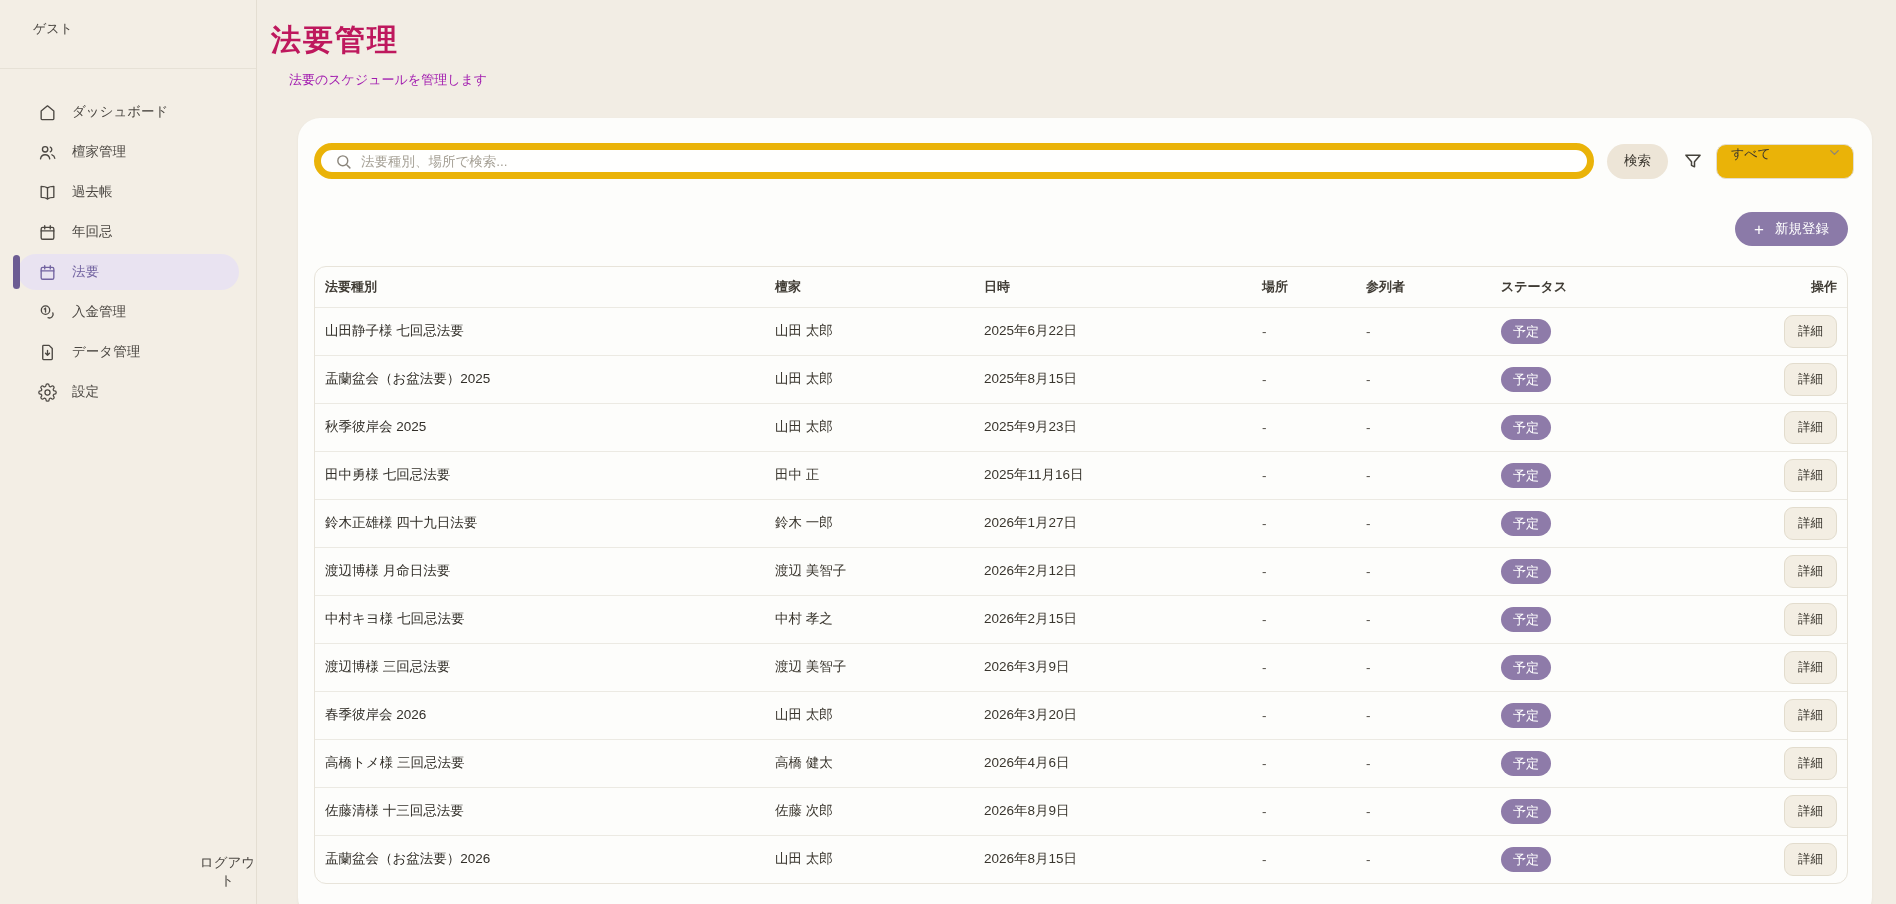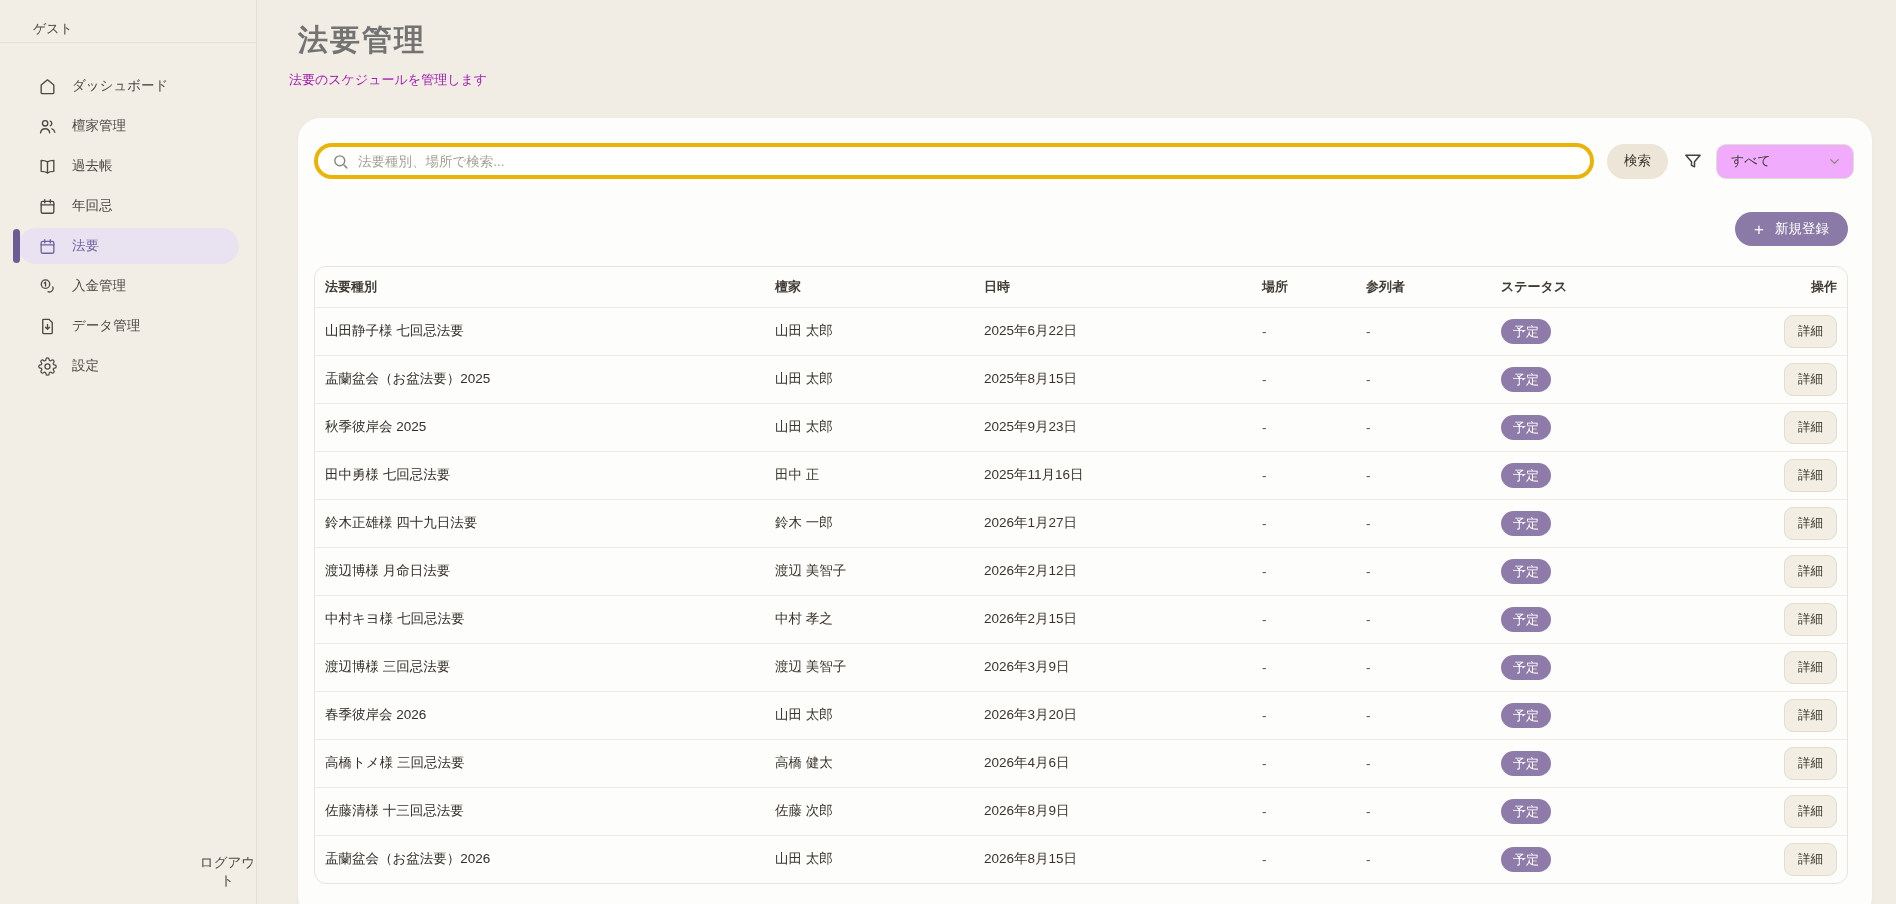--- a/index.html
+++ b/index.html
@@ -10,21 +10,21 @@
     font-family:"Liberation Sans","DejaVu Sans",sans-serif;
     color:#33302a;
   }
   
   .sidebar {
     position:absolute; left:0; top:0; width:257px; height:904px;
     background:#f3eee5;
     border-right:1px solid #e4ded2;
   }
   .guest-label {
-    padding:20px 0 4px 33px; font-size:13px; color:#4b4742;
+    padding:20px 0 30px 33px; font-size:13px; color:#4b4742;
     border-bottom:1px solid #e6e1d6;
   }
   .nav { margin-top:25px; display:flex; flex-direction:column; gap:4px; }
   .nav-item {
     position:relative; display:flex; align-items:center; gap:15px;
     height:36px; margin:0 17px 0 18px; padding-left:20px;
     border-radius:18px; font-size:13.5px; color:#4b4742; cursor:pointer;
   }
   .nav-item.active { background:#e9e3f1; color:#7263a0;align-items:center; }
   .nav-item.active::before {
@@ -35,54 +35,54 @@
   .nav-icon svg { width:19px; height:19px; display:block; }
   .logout-btn {
     position:absolute; left:152px; bottom:14px;
     font-size:13.5px; color:#4b4742; cursor:pointer; background:none; border:none;
     font-family:inherit;
     margin-left:47px;
   }
   
   .main { position:absolute; left:257px; top:0; width:1639px; height:904px; }
   .page-title {
-    margin:20px 0 0 41px;
+    margin:20px 0 0 14px;
     font-family:"Liberation Serif","DejaVu Serif",serif;
-    font-size:30px; font-weight:600; color:#737373; letter-spacing:2px;
+    font-size:30px; font-weight:600; color:#be185d; letter-spacing:2px;
   }
   .page-subtitle { margin:10px 0 0 32px; font-size:13px; color:#a21caf; }
   .card {
     position:absolute; left:41px; top:118px; width:1574px; height:801px;
     background:#fdfdfb; border-radius:22px;
     box-shadow:0 1px 3px rgba(60,50,30,.05);
     padding:25px 24px 24px 16px;
   }
   .toolbar-row { display:flex; align-items:center; }
   .search-box {
     flex:none; width:1280px; height:36px;
-    border:4px solid #eab308; border-radius:18px; background:#fffffe;
+    border:7px solid #eab308; border-radius:18px; background:#fffffe;
     display:flex; align-items:center; gap:9px; padding:0 14px;
   }
   .search-box svg { width:17px; height:17px; flex:none; }
   .search-input {
     flex:1; border:none; outline:none; background:transparent;
     font-size:13.5px; color:#33302a; font-family:inherit;
   }
   .search-input::placeholder { color:#a5a095; }
   .search-btn {
     margin-left:13px; flex:none; width:61px; height:35px; border:none;
     border-radius:18px; background:#ede5d7; font-size:13.5px; font-weight:500;
     color:#3a362e; cursor:pointer; font-family:inherit;
   }
   .funnel-icon { margin-left:15px; flex:none; width:20px; height:20px; color:#45423b; }
   .funnel-icon svg { width:20px; height:20px; display:block; }
   .filter-select {
     margin-left:13px; flex:none; width:138px; height:35px;
-    border:1px solid #e3ded2; border-radius:10px; background:#f0abfc;
-    display:flex; align-items:center; justify-content:space-between;
+    border:1px solid #e3ded2; border-radius:10px; background:#eab308;
+    display:flex; align-items:flex-start; justify-content:space-between;
     padding:0 11px 0 14px; font-size:13px; color:#3a362e; cursor:pointer;
   }
   .filter-select svg { width:15px; height:15px; color:#8a857b; }
   .actions-row { margin-top:33px; display:flex; justify-content:flex-end; }
   .new-btn {
     height:34px; padding:0 19px; border:none; border-radius:17px;
     background:#8b7aa8; color:#fff; font-size:13.5px; font-weight:500;
     display:flex; align-items:center; gap:11px; cursor:pointer; font-family:inherit;
   }
   .new-btn .plus { font-size:17px; font-weight:400; line-height:1; }

